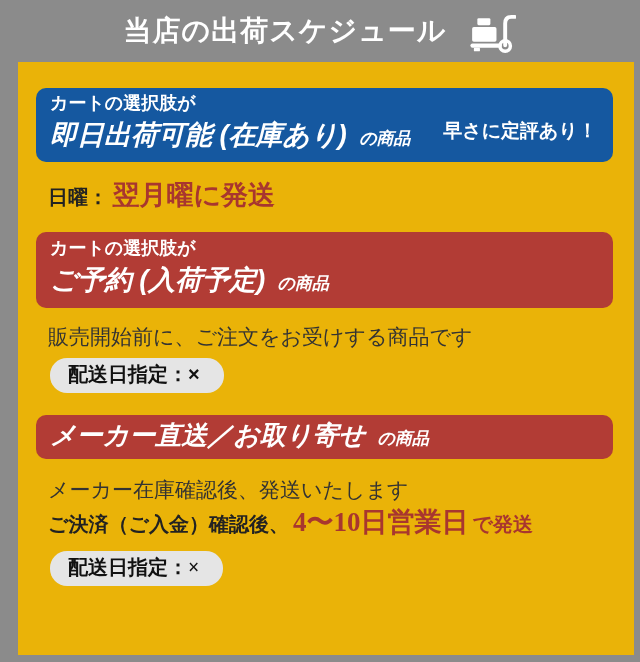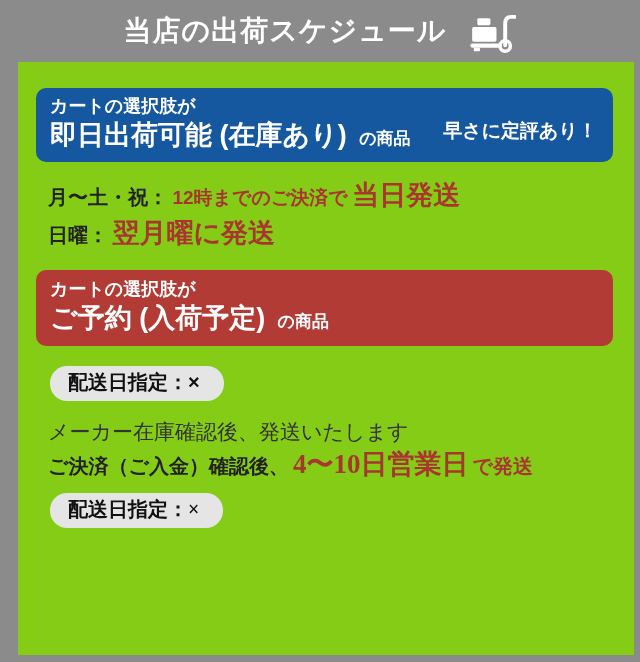--- a/index.html
+++ b/index.html
@@ -8,33 +8,33 @@
     font-family:"Liberation Sans","DejaVu Sans",sans-serif;
   }
   .poster{position:relative;width:640px;height:662px;}
   
   .header{height:62px;display:flex;align-items:center;justify-content:center;gap:24px;}
   .header-title{color:#ffffff;font-size:28px;font-weight:bold;letter-spacing:1px;}
   .header-icon{display:flex;align-items:center;margin-top:4px;}
   
   .content{
     position:absolute;left:18px;right:6px;top:62px;bottom:7px;
-    background:#84cc16;box-sizing:border-box;padding:26px 21px 0 18px;
+    background:#eab308;box-sizing:border-box;padding:26px 21px 0 18px;
   }
   
   .banner{border-radius:10px;color:#ffffff;box-sizing:border-box;}
   .banner-blue{
     background:#1558a0;height:74px;padding:0 16px 0 14px;
     display:flex;align-items:center;justify-content:space-between;
   }
   .banner-red{background:#b23c35;}
   .banner-tall{height:76px;padding:0 14px;display:flex;align-items:center;margin-top:16px;}
   .banner-slim{height:44px;padding:0 14px;display:flex;align-items:center;margin-top:22px;}
   .banner-line1{font-size:18px;font-weight:bold;line-height:24px;}
-  .banner-line2{line-height:34px;white-space:nowrap;}
+  .banner-line2{line-height:40px;white-space:nowrap;font-style:italic;}
   .banner-em{font-size:27px;font-weight:bold;}
   .banner-suffix{font-size:17px;font-weight:bold;margin-left:8px;}
   .badge{font-size:19px;font-weight:bold;margin-top:12px;white-space:nowrap;}
   
   .textblock{margin-left:12px;}
   .tb1{margin-top:16px;}
   .tb2{margin-top:14px;}
   .tb3{margin-top:16px;font-family:Liberation Serif, serif;}
   .row{line-height:34px;white-space:nowrap;}
   .row-plain{font-size:21px;color:#333333;line-height:30px;font-weight:normal;}
@@ -79,44 +79,46 @@
         <div class="banner-line2">
           <span class="banner-em">即日出荷可能 (在庫あり)</span>
           <span class="banner-suffix">の商品</span>
         </div>
       </div>
       <div class="badge">早さに定評あり！</div>
     </div>
 
     <div class="textblock tb1">
       <div class="row">
-        <span class="lbl">月〜土・祝：</span>
-        <span class="mid">12時までのご決済で</span>
-        <span class="em">当日発送</span>
-      </div>
-      <div class="row">
         <span class="lbl">日曜：</span>
         <span class="em">翌月曜に発送</span>
       </div>
     </div>
 
     <div class="banner banner-red banner-tall">
       <div>
         <div class="banner-line1">カートの選択肢が</div>
         <div class="banner-line2">
           <span class="banner-em">ご予約 (入荷予定)</span>
           <span class="banner-suffix">の商品</span>
         </div>
       </div>
     </div>
 
     <div class="textblock tb2">
+      <div class="row row-plain">販売開始前に、ご注文をお受けする商品です</div>
       <div class="pill pill-1">配送日指定：×</div>
     </div>
 
+    <div class="banner banner-red banner-slim">
+      <div class="banner-line2">
+        <span class="banner-em" style="font-size:26px;">メーカー直送／お取り寄せ</span>
+        <span class="banner-suffix">の商品</span>
+      </div>
+    </div>
 
     <div class="textblock tb3">
       <div class="row row-plain">メーカー在庫確認後、発送いたします</div>
       <div class="row">
         <span class="lbl">ご決済（ご入金）確認後、</span>
         <span class="em">4〜10日営業日</span>
         <span class="tail">で発送</span>
       </div>
       <div class="pill">配送日指定：×</div>
     </div>

